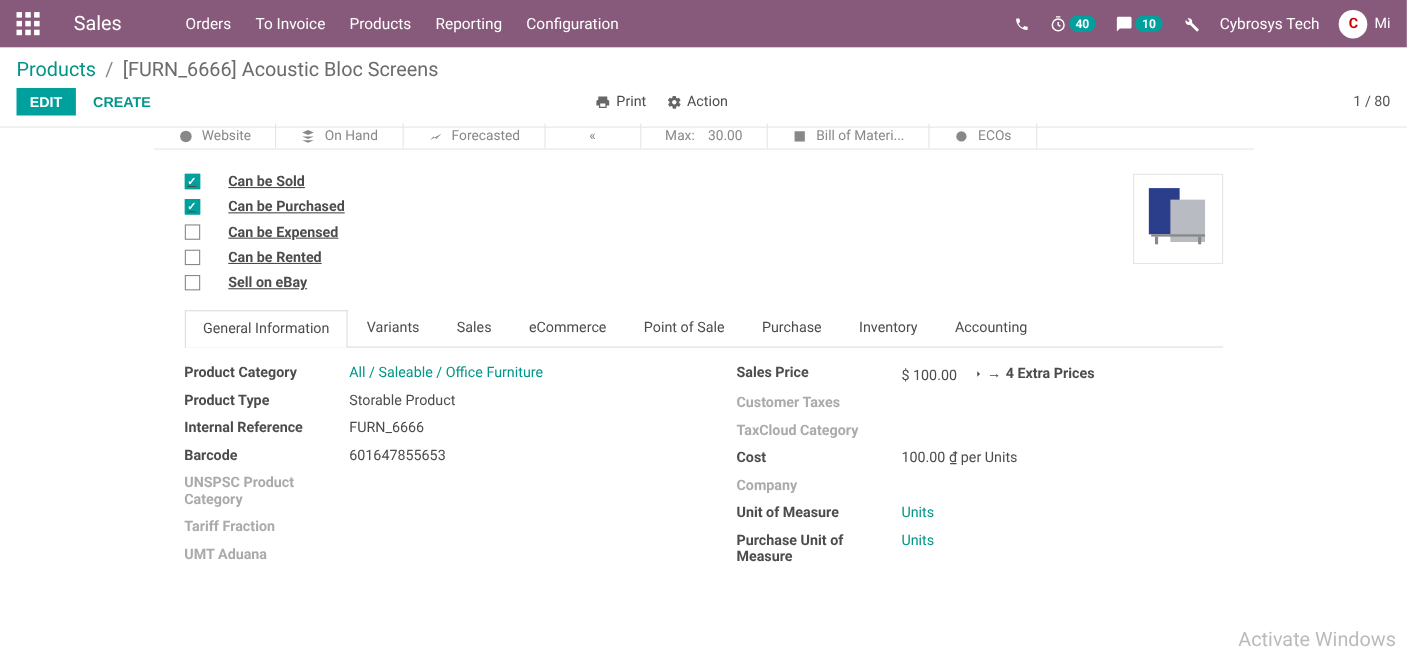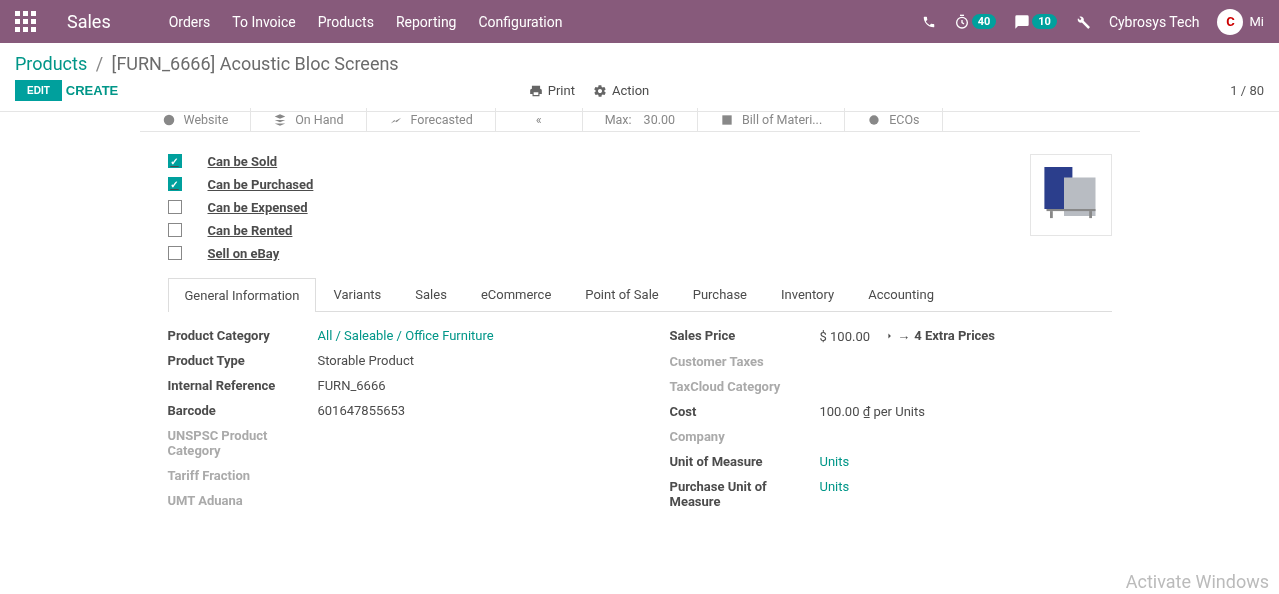--- a/index.html
+++ b/index.html
@@ -22,21 +22,21 @@
 
 
 .control-bar { padding: 10px 15px 2px; display: flex; align-items: center; }
 .breadcrumb { font-size: 18px; }
 .breadcrumb a { color: #009688; text-decoration: none; }
 .breadcrumb .sep { color: #888; margin: 0 4px; }
 .breadcrumb .current { color: #6b6b6b; }
 
 
 .action-bar { padding: 4px 15px 10px; display: flex; align-items: center; border-bottom: 1px solid #e5e5e5; }
-.btn-primary { background: #00a09d; color: #fff; border: none; padding: 5px 12px; font-size: 10px; font-weight: bold; cursor: pointer; margin-right: 4px; }
+.btn-primary { background: #00a09d; color: #fff; border: none; padding: 5px 12px; font-size: 13px; font-weight: bold; cursor: pointer; margin-right: 16px; }
 .btn-link { color: #009688; background: none; border: none; font-size: 13px; font-weight: bold; cursor: pointer; }
 .action-center { margin-left: auto; margin-right: auto; display: flex; gap: 18px; transform: translateX(80px); }
 .action-item { display: flex; align-items: center; gap: 5px; cursor: pointer; color: #4c4c4c; font-size: 13px; }
 .pager { margin-left: auto; color: #555; font-size: 13px; }
 
 
 .ribbon { display: flex; border-bottom: 1px solid #e5e5e5; height: 24px; overflow: hidden; margin: 0 auto; max-width: 1000px; position: relative; top: -4px; }
 .ribbon-item { border-right: 1px solid #e5e5e5; padding: 2px 22px; display: flex; align-items: center; gap: 8px; color: #888; font-size: 12.5px; white-space: nowrap; }
 .ribbon-item .ico { width: 14px; height: 14px; }
 

